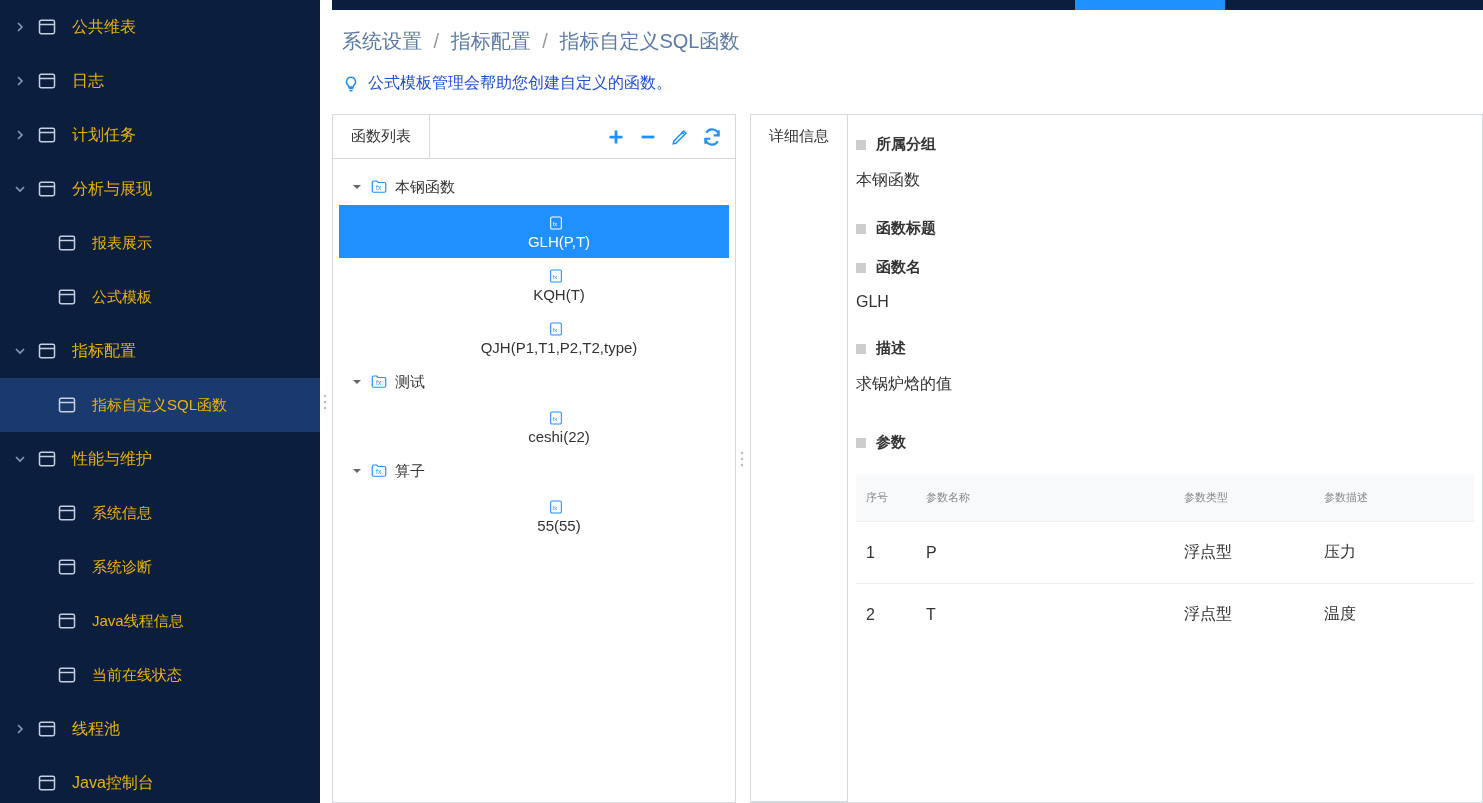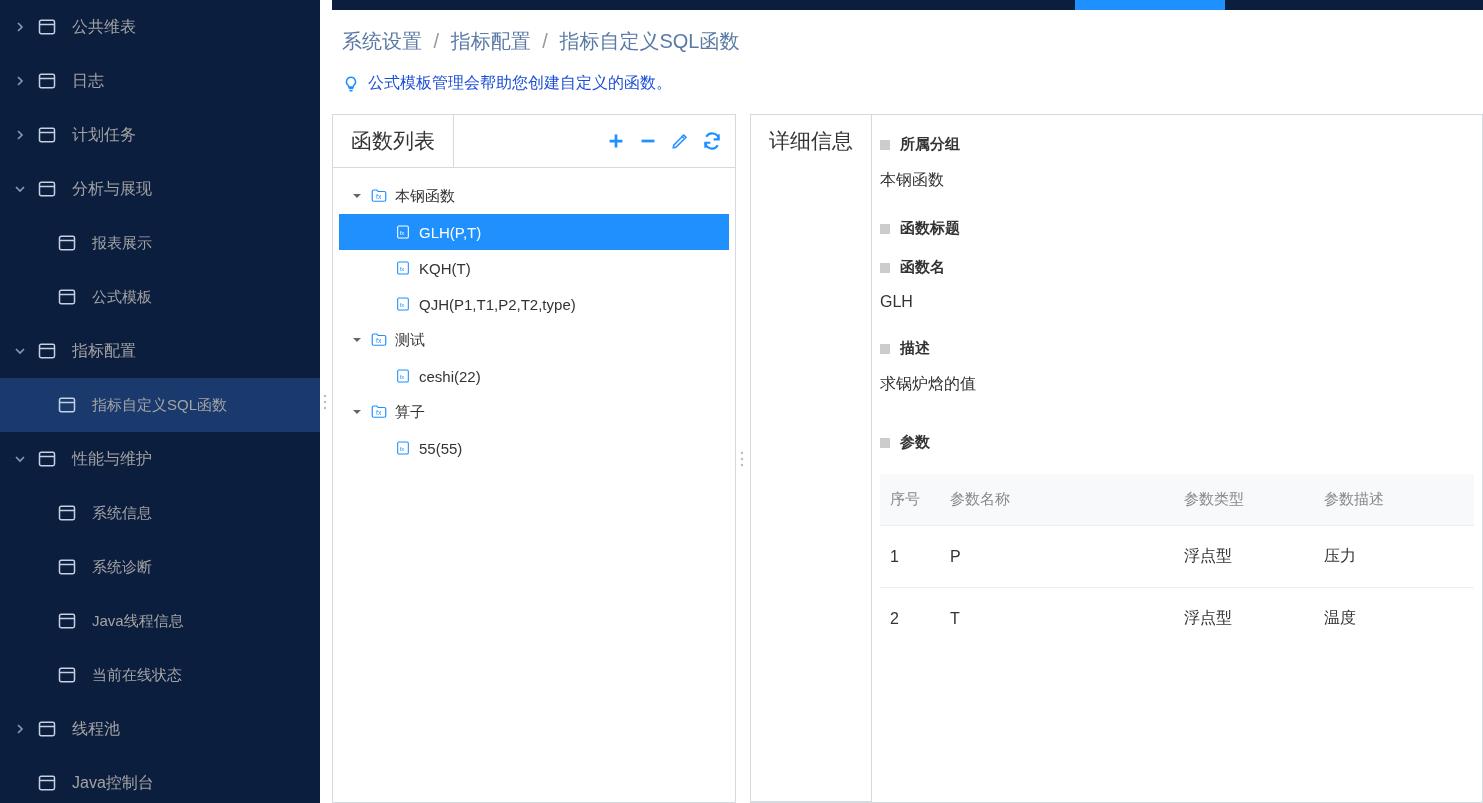--- a/index.html
+++ b/index.html
@@ -6,21 +6,21 @@
 body { font-family: "Microsoft YaHei", Arial, sans-serif; font-size: 14px; background: #fff; color: #333; overflow: hidden; }
 .app { display: flex; height: 803px; width: 1483px; }
 
 
 .sidebar { width: 320px; background: #0c1e3e; color: #e5eaf0; overflow-y: auto; flex-shrink: 0; }
 .sidebar-item { display: flex; align-items: center; padding: 16px 12px; cursor: pointer; font-size: 16px; }
 .sidebar-item.sub { padding-left: 56px; font-size: 15px; }
 .sidebar-item.active { background: #1a3a6e; }
 .sidebar-chevron { width: 16px; height: 16px; display: inline-flex; align-items: center; justify-content: center; margin-right: 8px; color: #8a9bb5; }
 .sidebar-icon { width: 22px; height: 22px; display: inline-flex; align-items: center; justify-content: center; margin-right: 14px; color: #c5d1e2; }
-.sidebar-label { color: #a3a3a3; }
+.sidebar-label { color: #eab308; }
 
 
 .drag-handle { width: 12px; background: #fff; display: flex; align-items: center; justify-content: center; cursor: col-resize; }
 .drag-handle svg { fill: #bbb; }
 
 
 .main { flex: 1; display: flex; flex-direction: column; overflow: hidden; }
 .topbar { height: 10px; background: #0c1e3e; position: relative; }
 .topbar-accent { position: absolute; right: 258px; top: 0; width: 150px; height: 10px; background: #1e90ff; }
 
@@ -28,49 +28,49 @@
 .breadcrumb .sep { margin: 0 6px; color: #999; }
 .breadcrumb .crumb { color: #5a7aa5; }
 
 .hint { padding: 0 10px 20px 10px; display: flex; align-items: center; font-size: 16px; color: #1d4ed8; }
 .hint-icon { color: #1e90ff; margin-right: 8px; display: inline-flex; }
 
 .content { flex: 1; display: flex; padding: 0 0 0 0; overflow: hidden; }
 
 
 .panel { border: 1px solid #d6d9de; display: flex; flex-direction: column; overflow: hidden; }
-.tab { padding: 12px 18px; border: 1px solid #d6d9de; border-bottom: none; background: #fff; font-size: 21px; margin-top: -1px; margin-left: -1px; }
+.tab { padding: 12px 18px; border: 1px solid #d6d9de; border-bottom: none; background: #fff; font-size: 15px; margin-top: -1px; margin-left: -1px; }
 .panel-left { width: 404px; margin-left: 0; }
 .panel-left .panel-header { display: flex; align-items: center; justify-content: space-between; border-bottom: 1px solid #d6d9de; }
 .panel-left .tab-wrap { display: flex; }
 .toolbar { display: flex; align-items: center; padding: 0 8px; gap: 2px; }
 .toolbar-btn { width: 30px; height: 30px; display: inline-flex; align-items: center; justify-content: center; color: #1e90ff; cursor: pointer; border-radius: 3px; }
 
 .tree { flex: 1; overflow-y: auto; padding: 10px 6px; }
 .tree-node { display: flex; align-items: center; padding: 8px 4px; cursor: pointer; font-size: 15px; }
 .tree-node.selected { background: #2090ff; color: #fff; }
 .tree-node.selected .tree-icon { color: #fff; }
 .tree-caret { width: 16px; height: 16px; display: inline-flex; align-items: center; justify-content: center; margin-right: 4px; color: #666; }
 .tree-icon { width: 20px; height: 20px; display: inline-flex; align-items: center; justify-content: center; margin-right: 6px; color: #1e90ff; }
 .tree-node.level-0 { padding-left: 10px; }
-.tree-node.level-1 { padding-left: 54px; }
+.tree-node.level-1 { padding-left: 54px; flex-direction: column; }
 
 .divider-v { width: 14px; display: flex; align-items: center; justify-content: center; cursor: col-resize; }
 .divider-v svg { fill: #bbb; }
 
 
 .panel-right { flex: 1; border: 1px solid #d6d9de; display: flex; flex-direction: row; overflow: hidden; }
 .panel-right .panel-header { display: flex; border-bottom: 1px solid #d6d9de; }
 .detail-body { flex: 1; overflow-y: auto; padding: 10px 8px; }
 .section-title { display: flex; align-items: center; font-weight: bold; font-size: 15px; padding: 10px 0; text-align: right; }
 .section-title .marker { width: 10px; height: 10px; background: #ccc; margin-right: 10px; display: inline-block; }
 .section-value { font-size: 16px; color: #333; padding: 6px 0 18px 0; }
 
 .param-table { width: 100%; border-collapse: collapse; margin-top: 12px; }
-.param-table th { text-align: left; font-weight: normal; color: #888; font-size: 15px; padding: 16px 10px; background: #f8f9fb; }
+.param-table th { text-align: left; font-weight: normal; color: #888; font-size: 11px; padding: 16px 10px; background: #f8f9fb; }
 .param-table td { padding: 20px 10px; font-size: 16px; color: #333; border-top: 1px solid #eee; }
 
 svg { display: block; }
 </style>
 </head>
 <body>
 
 <div class="app">
 
   <div class="sidebar" id="sidebar">

